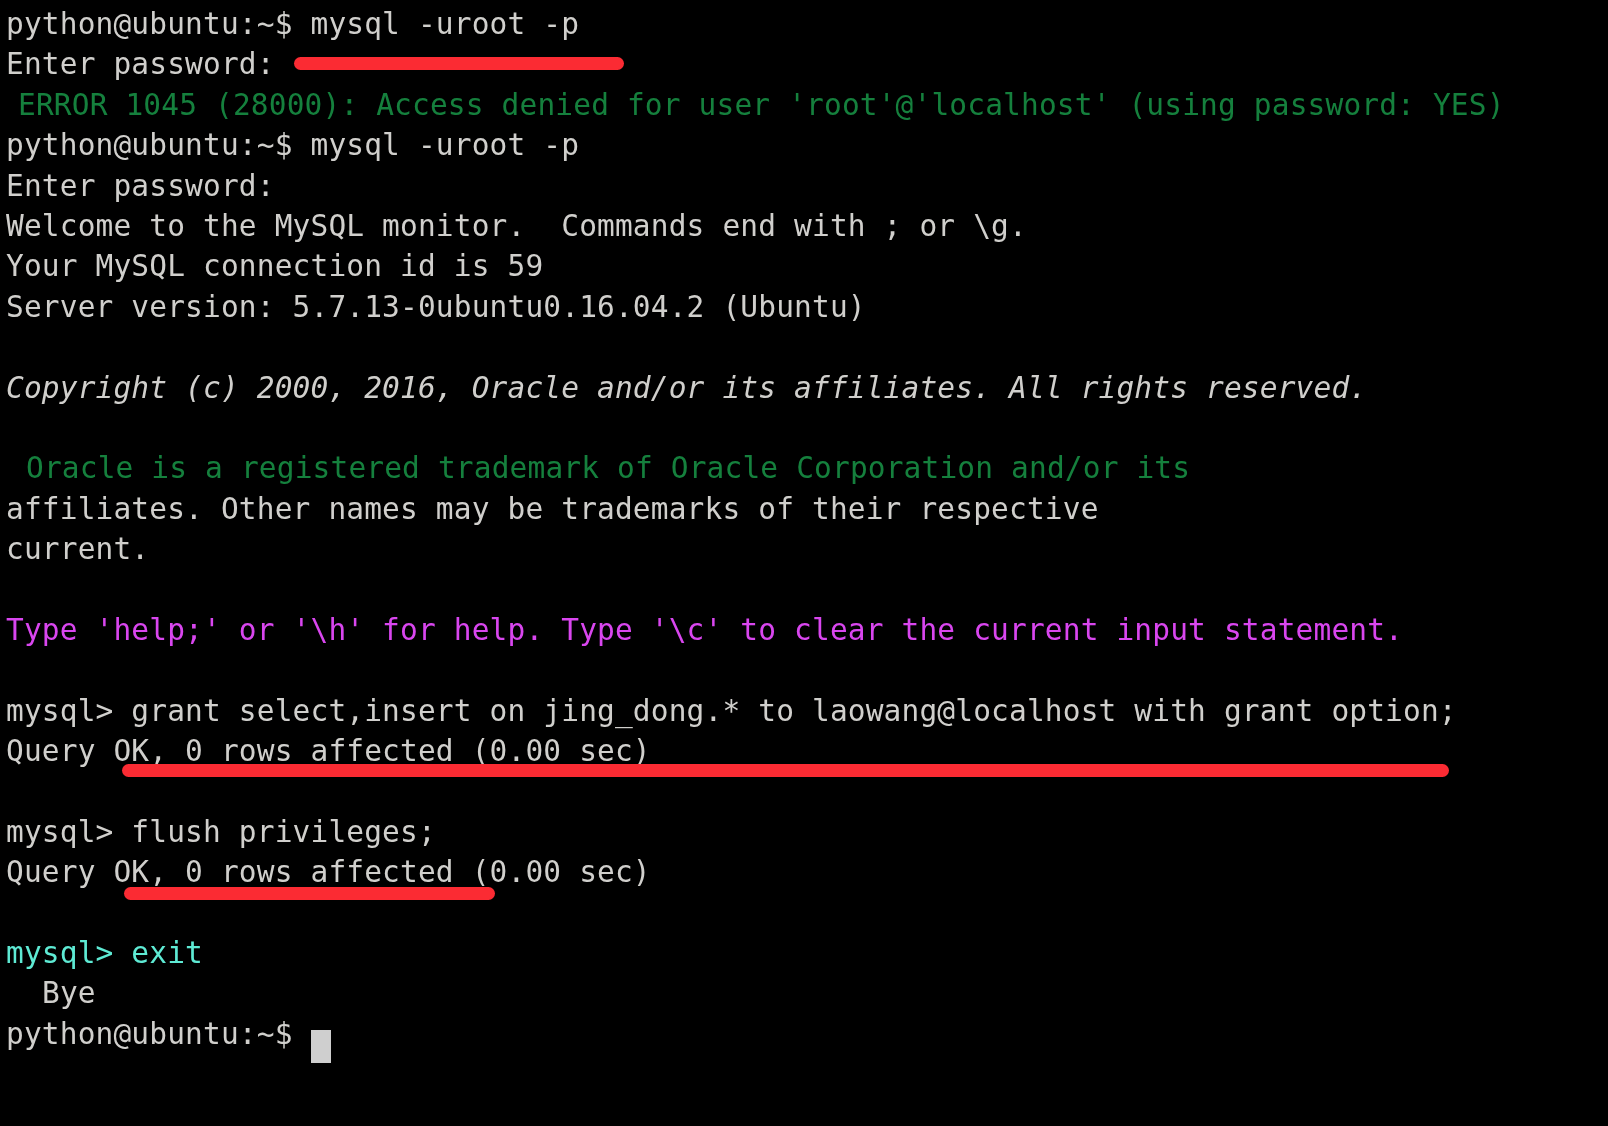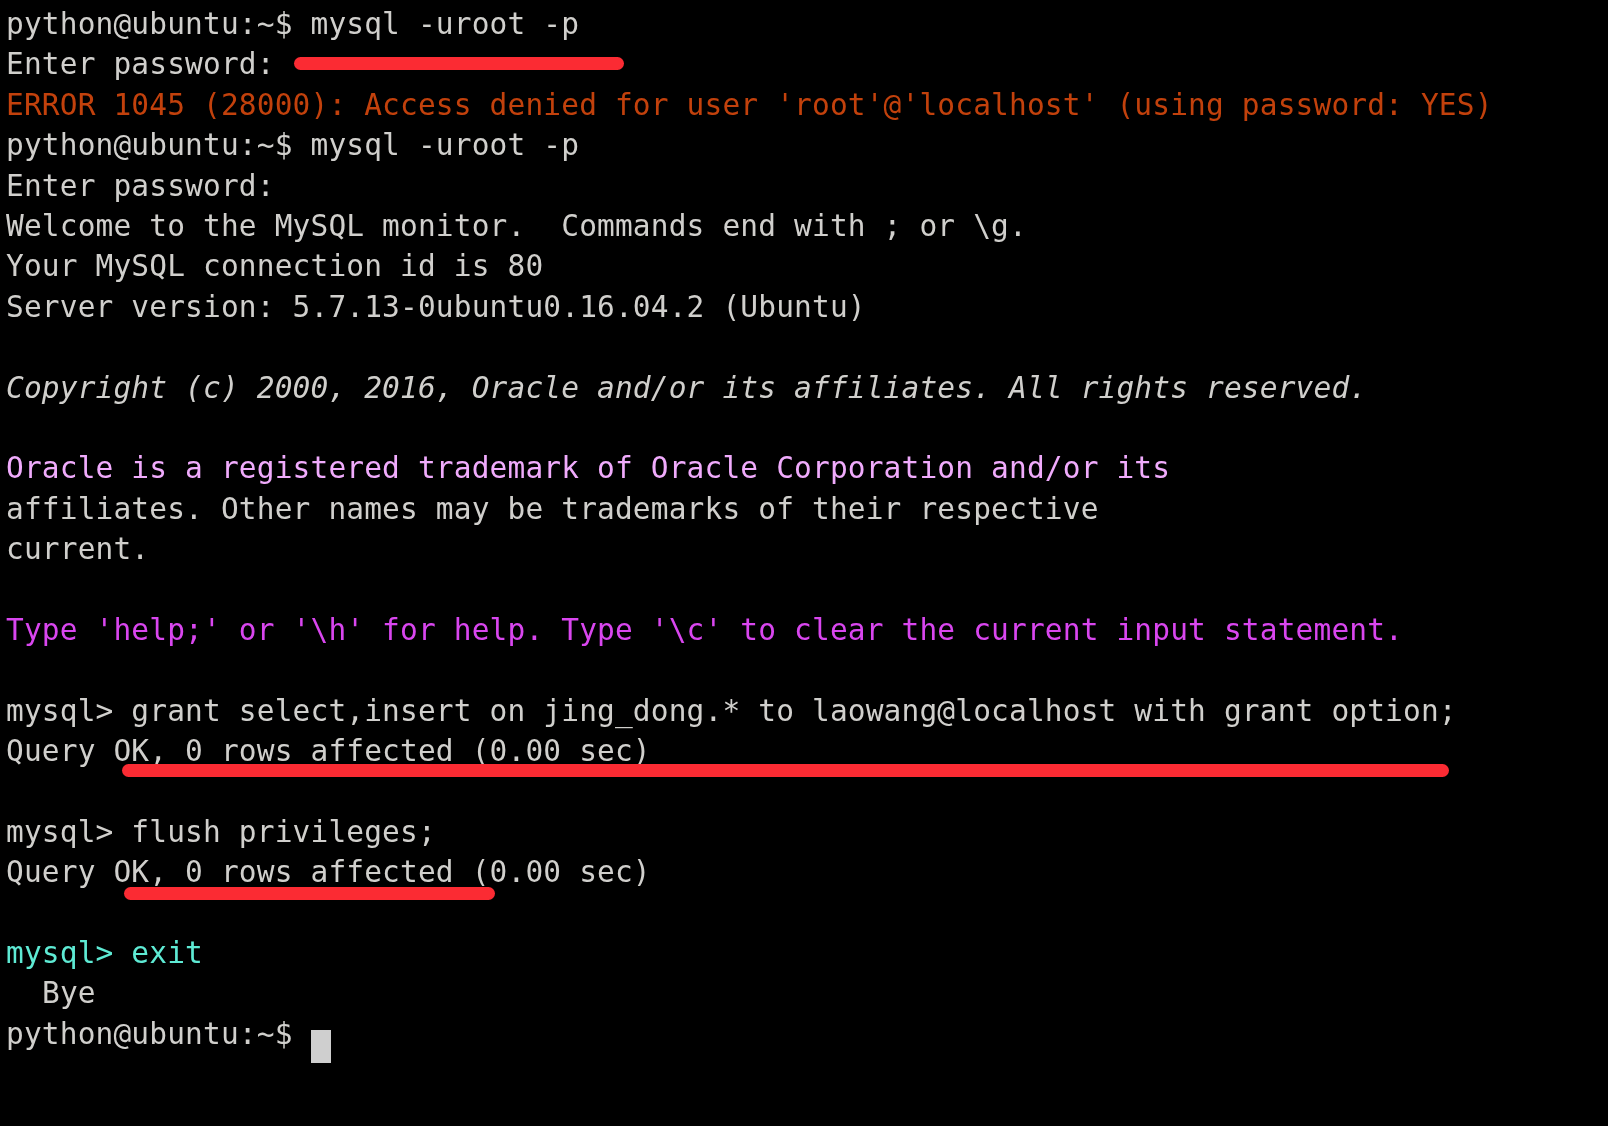--- a/index.html
+++ b/index.html
@@ -51,30 +51,30 @@
   }
 </style>
 </head>
 <body>
 
 <div id="terminal" style="background: rgb(0, 0, 0);">
 
   <div id="terminal-output">
     <div class="term-line" style="color: rgb(208, 207, 204);">python@ubuntu:~$ mysql -uroot -p</div>
     <div class="term-line" style="color: rgb(208, 207, 204);">Enter password:</div>
-    <div class="term-line" style="color: #c2410c;">ERROR 1045 (28000): Access denied for user 'root'@'localhost' (using password: YES)</div>
+    <div class="term-line" style="color: #15803d; margin-left: 12px;">ERROR 1045 (28000): Access denied for user 'root'@'localhost' (using password: YES)</div>
     <div class="term-line" style="color: rgb(208, 207, 204);">python@ubuntu:~$ mysql -uroot -p</div>
     <div class="term-line" style="color: rgb(208, 207, 204);">Enter password:</div>
     <div class="term-line" style="color: rgb(208, 207, 204);">Welcome to the MySQL monitor.  Commands end with ; or \g.</div>
-    <div class="term-line" style="color: rgb(208, 207, 204);">Your MySQL connection id is 80</div>
+    <div class="term-line" style="color: rgb(208, 207, 204);">Your MySQL connection id is 59</div>
     <div class="term-line" style="color: rgb(208, 207, 204);">Server version: 5.7.13-0ubuntu0.16.04.2 (Ubuntu)</div>
     <div class="term-line blank"></div>
     <div class="term-line" style="color: rgb(208, 207, 204); font-style: italic;">Copyright (c) 2000, 2016, Oracle and/or its affiliates. All rights reserved.</div>
     <div class="term-line blank"></div>
-    <div class="term-line" style="color: #f0abfc;">Oracle is a registered trademark of Oracle Corporation and/or its</div>
+    <div class="term-line" style="color: #15803d; margin-left: 20px;">Oracle is a registered trademark of Oracle Corporation and/or its</div>
     <div class="term-line" style="color: rgb(208, 207, 204);">affiliates. Other names may be trademarks of their respective</div>
     <div class="term-line" style="color: rgb(208, 207, 204);">current.</div>
     <div class="term-line blank"></div>
     <div class="term-line" style="color: #d946ef;">Type 'help;' or '\h' for help. Type '\c' to clear the current input statement.</div>
     <div class="term-line blank"></div>
     <div class="term-line" style="color: rgb(208, 207, 204);">mysql&gt; grant select,insert on jing_dong.* to laowang@localhost with grant option;</div>
     <div class="term-line" style="color: rgb(208, 207, 204);">Query OK, 0 rows affected (0.00 sec)</div>
     <div class="term-line blank"></div>
     <div class="term-line" style="color: rgb(208, 207, 204);">mysql&gt; flush privileges;</div>
     <div class="term-line" style="color: rgb(208, 207, 204);">Query OK, 0 rows affected (0.00 sec)</div>

